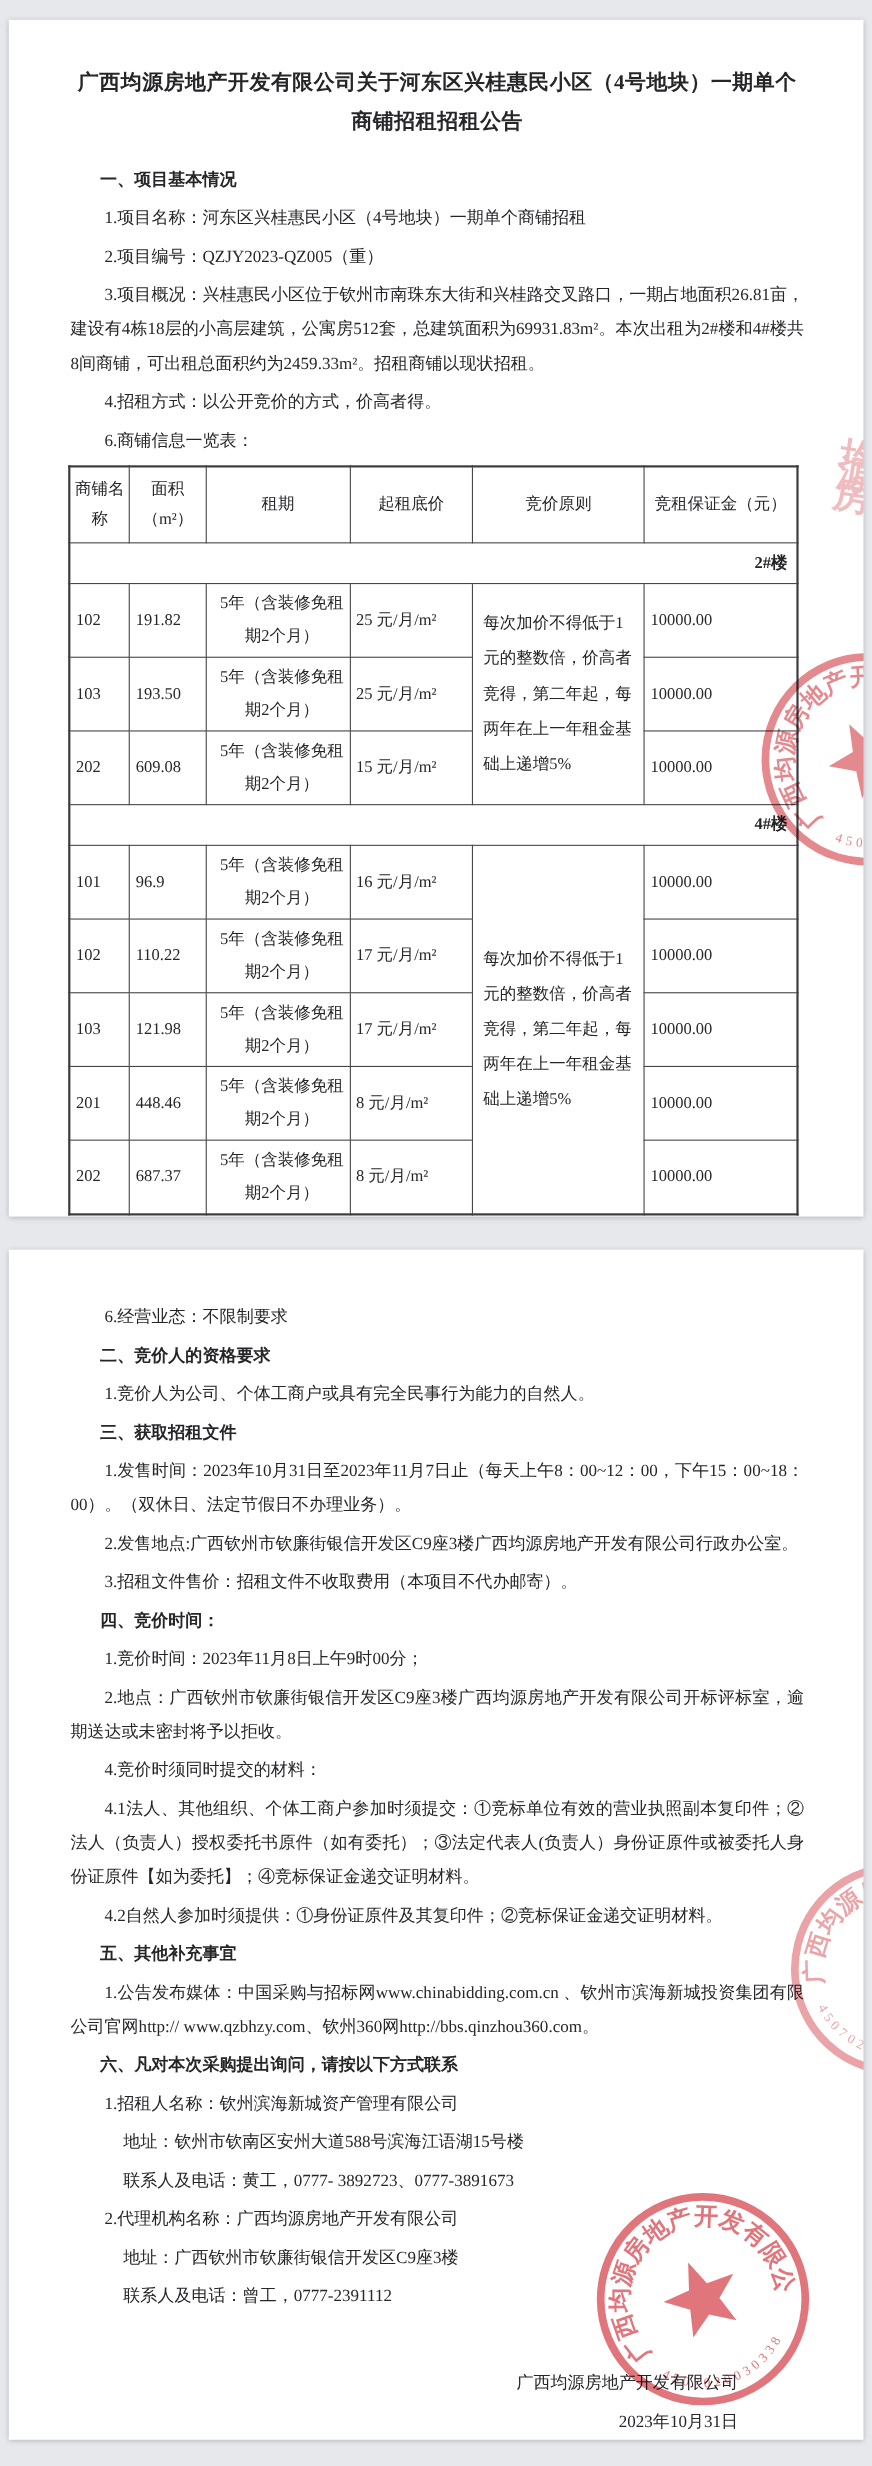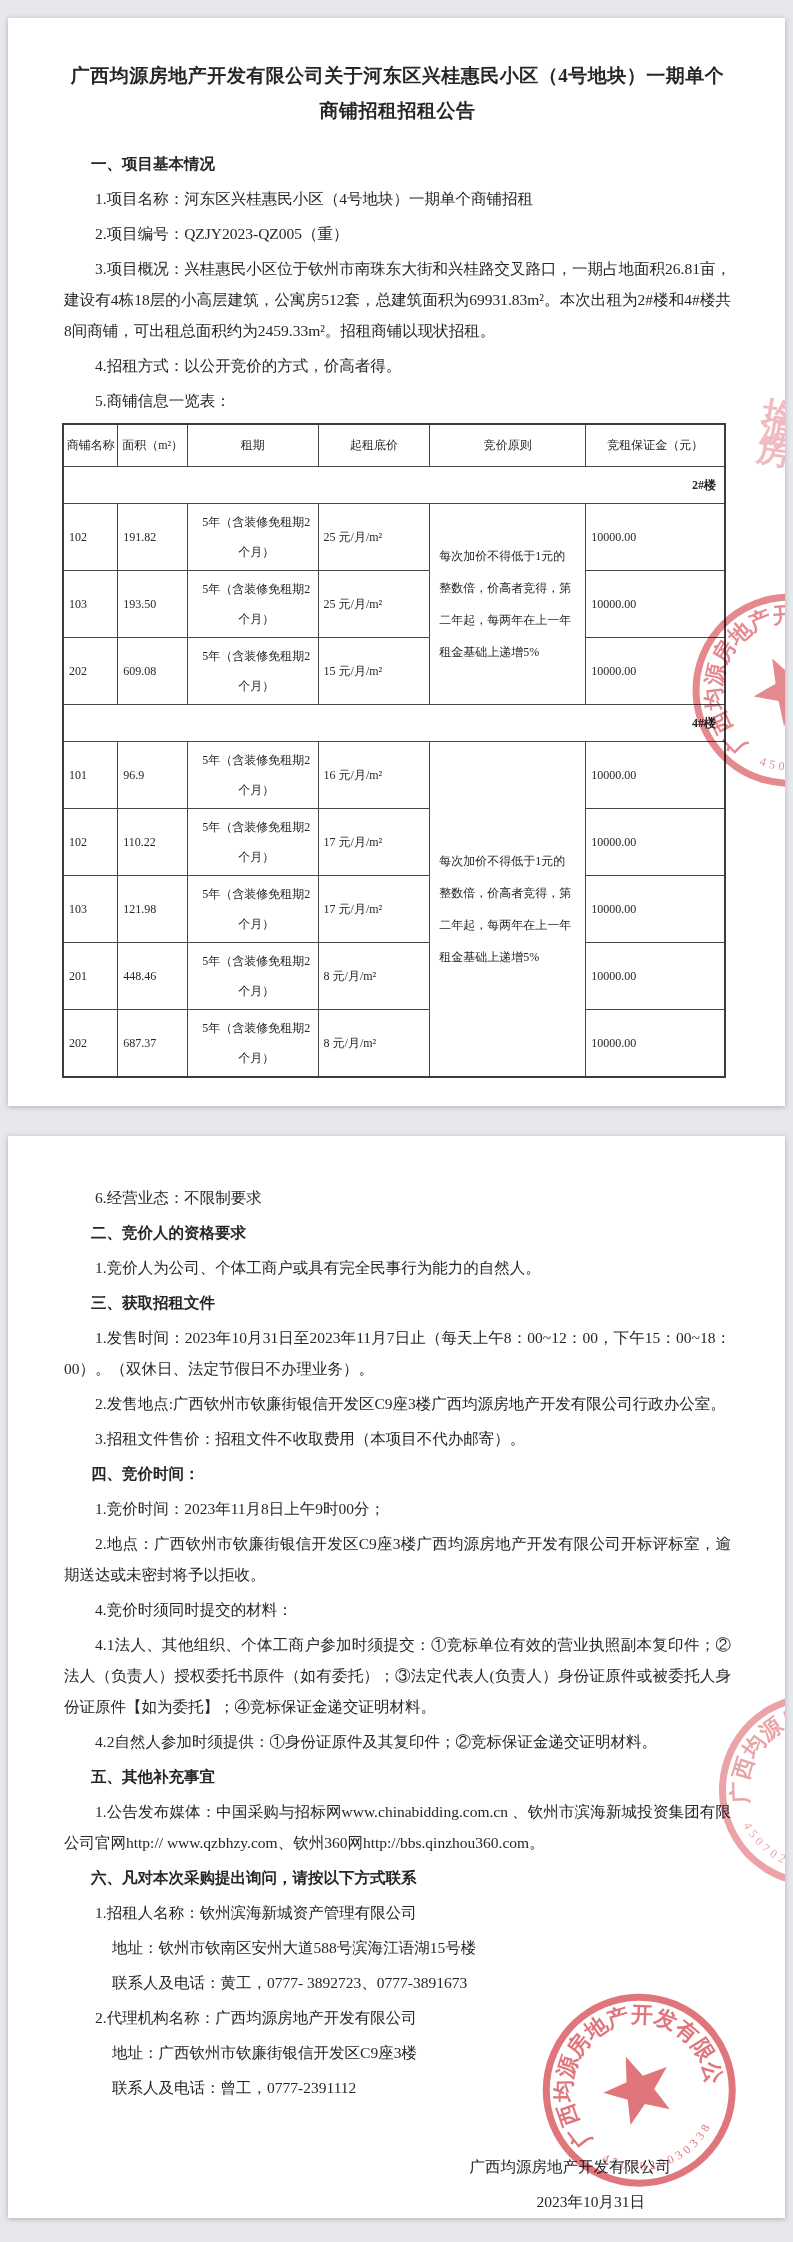--- a/index.html
+++ b/index.html
@@ -28,21 +28,21 @@
   }
   .para{
     text-indent:2em;line-height:31px;font-size:15.5px;
     text-align:justify;margin:4px;
   }
   .para-sub{text-indent:3.1em;}
 
   
   table.shop-table{
     border-collapse:collapse;table-layout:fixed;
-    width:664px;margin:7px 0 0 2px;font-size:12px;
+    width:664px;margin:7px 0 0 2px;font-size:15px;
     border:2px solid #3c3c40;
   }
   .shop-table th,.shop-table td{
     border:1px solid #46464a;
   }
   .shop-table th{
     font-weight:normal;padding:7px 2px;line-height:27px;text-align:center;
   }
   .shop-table td{
     text-align:left;vertical-align:middle;height:62px;
@@ -54,21 +54,21 @@
   .shop-table td.term-cell{text-align:center;padding-left:12px;}
   .shop-table td.principle-cell{
     text-align:left;vertical-align:middle;line-height:32px;padding:4px 9px;
   }
 
   
   .sig{
     margin-top:46px;padding-right:64px;text-align:right;
     font-size:15.5px;line-height:35px;position:relative;z-index:2;
   }
-  .sig-date{margin-right:26px;text-align:right;}
+  .sig-date{text-align:right;}
 
   
   .stamp{
     position:absolute;pointer-events:none;z-index:3;
     mix-blend-mode:multiply;opacity:.82;
   }
   .stamp svg text{fill:#d9565e;}
   .stamp svg{overflow:visible;}
   #stamp-footer{left:532px;top:854px;transform:rotate(-22deg);}
   #stamp-p1-edge{left:682px;top:572px;transform:rotate(-28deg);opacity:.7;}
@@ -85,21 +85,21 @@
 
 <div class="page" id="page1">
   <div class="inner">
     <div class="doc-title">广西均源房地产开发有限公司关于河东区兴桂惠民小区（4号地块）一期单个商铺招租招租公告</div>
 
     <p class="sec-h">一、项目基本情况</p>
     <p class="para">1.项目名称：河东区兴桂惠民小区（4号地块）一期单个商铺招租</p>
     <p class="para">2.项目编号：QZJY2023-QZ005（重）</p>
     <p class="para">3.项目概况：兴桂惠民小区位于钦州市南珠东大街和兴桂路交叉路口，一期占地面积26.81亩，建设有4栋18层的小高层建筑，公寓房512套，总建筑面积为69931.83m²。本次出租为2#楼和4#楼共8间商铺，可出租总面积约为2459.33m²。招租商铺以现状招租。</p>
     <p class="para">4.招租方式：以公开竞价的方式，价高者得。</p>
-    <p class="para">5.商铺信息一览表：</p>
+    <p class="para">6.商铺信息一览表：</p>
 
     <table class="shop-table">
       <colgroup>
         <col style="width:52px">
           <col style="width:66px">
           <col style="width:124px">
         <col style="width:106px">
           <col style="width:148px">
           <col style="width:132px">
       </colgroup>

